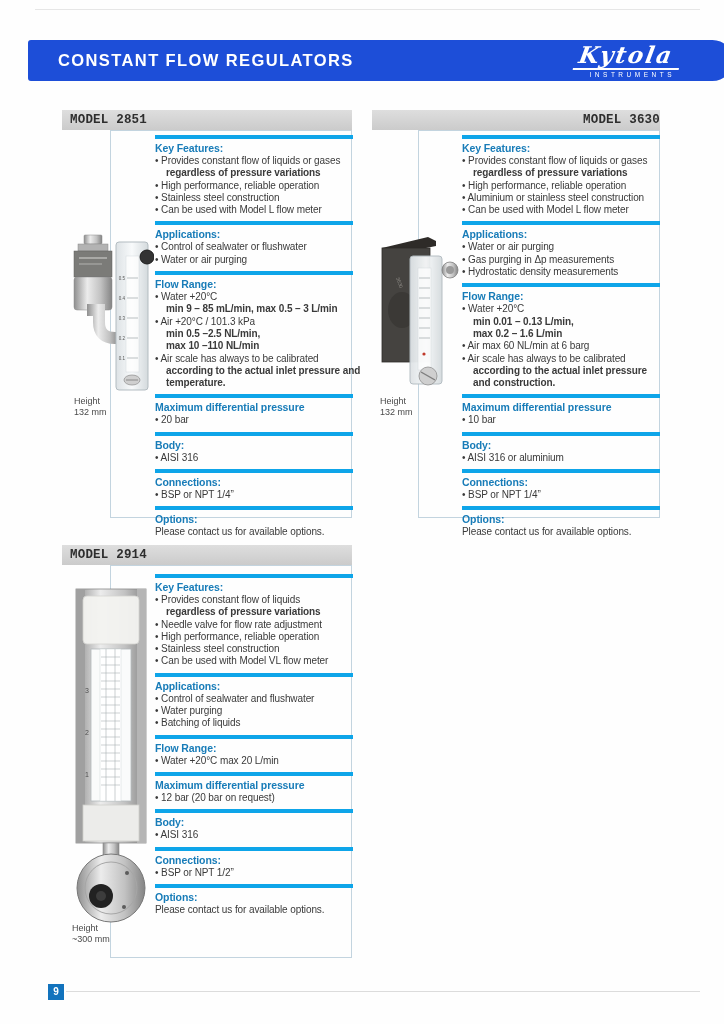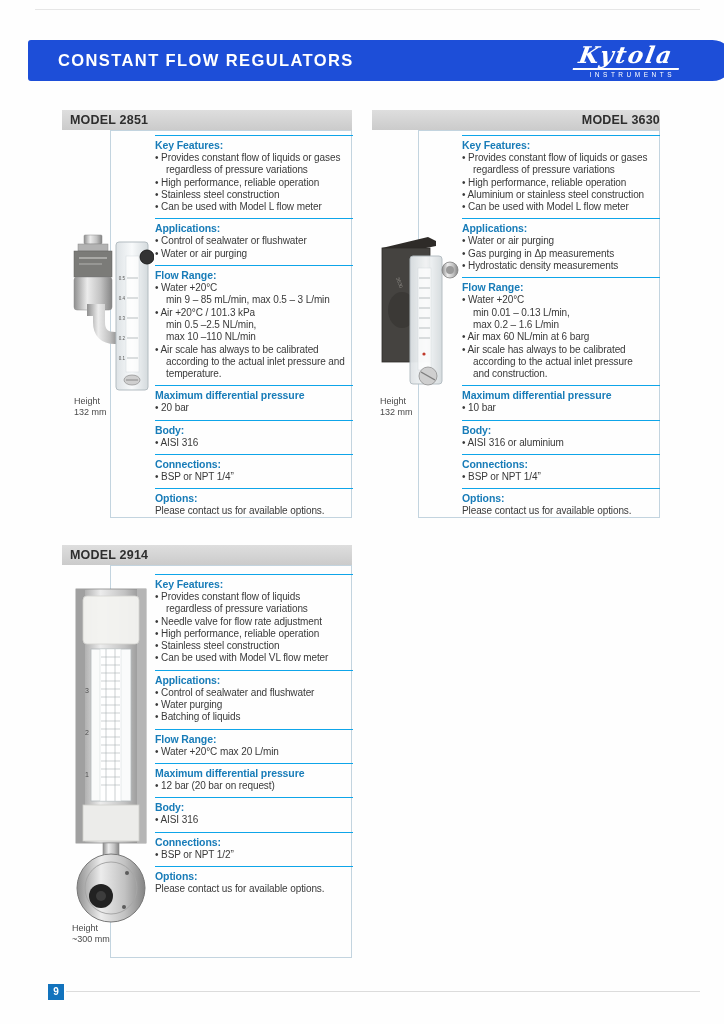--- a/index.html
+++ b/index.html
@@ -29,43 +29,43 @@
   
   .model-section { position:absolute; }
   #sec-2851 { left:62px;  top:110px; width:300px; height:415px; }
   #sec-3630 { left:372px; top:110px; width:300px; height:415px; }
   #sec-2914 { left:62px;  top:545px; width:300px; height:420px; }
 
   .model-header {
     position:absolute; left:0; top:0; width:290px; height:20px;
     background:linear-gradient(180deg,#dedede,#cbcbcb);
     font-size:12.5px; font-weight:bold; color:#2e2e2e; line-height:20px;
-    padding-left:8px; box-sizing:border-box; letter-spacing:0.2px;
+    padding-left:8px; box-sizing:border-box; letter-spacing:0.2px;font-family:Liberation Mono, monospace;
   }
   #sec-3630 .model-header { width:288px;text-align:right; }
 
   .content-box {
     position:absolute; top:20px; border:1px solid #c3d4df; background:transparent;
   }
   #sec-2851 .content-box { left:48px; width:240px; height:386px; }
   #sec-3630 .content-box { left:46px; width:240px; height:386px; }
   #sec-2914 .content-box { left:48px; width:240px; height:391px; }
 
   .spec-col {
     position:absolute; width:198px; font-size:10px; line-height:12.3px;
     letter-spacing:-0.1px; color:#3a3a3a;
   }
   #sec-2851 .spec-col { left:93px; top:25px; }
   #sec-3630 .spec-col { left:90px; top:25px; }
   #sec-2914 .spec-col { left:93px; top:29px; }
 
-  .spec-block { border-top:1px solid #0ea5e9; padding:3px 0 5px 0; }
+  .spec-block { border-top:4px solid #0ea5e9; padding:3px 0 5px 0; }
   .spec-heading { color:#187cb8; font-weight:bold; font-size:10.5px; line-height:13px; white-space:nowrap; }
   .spec-line { white-space:nowrap; }
-  .spec-line.cont { padding-left:11px; }
+  .spec-line.cont { padding-left:11px;font-weight:bold; }
 
   .product-photo { position:absolute; }
   #sec-2851 .product-photo { left:2px; top:122px; }
   #sec-3630 .product-photo { left:0px; top:122px; }
   #sec-2914 .product-photo { left:2px; top:40px; }
 
   .height-caption { position:absolute; font-size:9px; line-height:10.5px; color:#4a4a4a; }
   #sec-2851 .height-caption { left:12px; top:286px; }
   #sec-3630 .height-caption { left:8px;  top:286px; }
   #sec-2914 .height-caption { left:10px; top:378px; }

